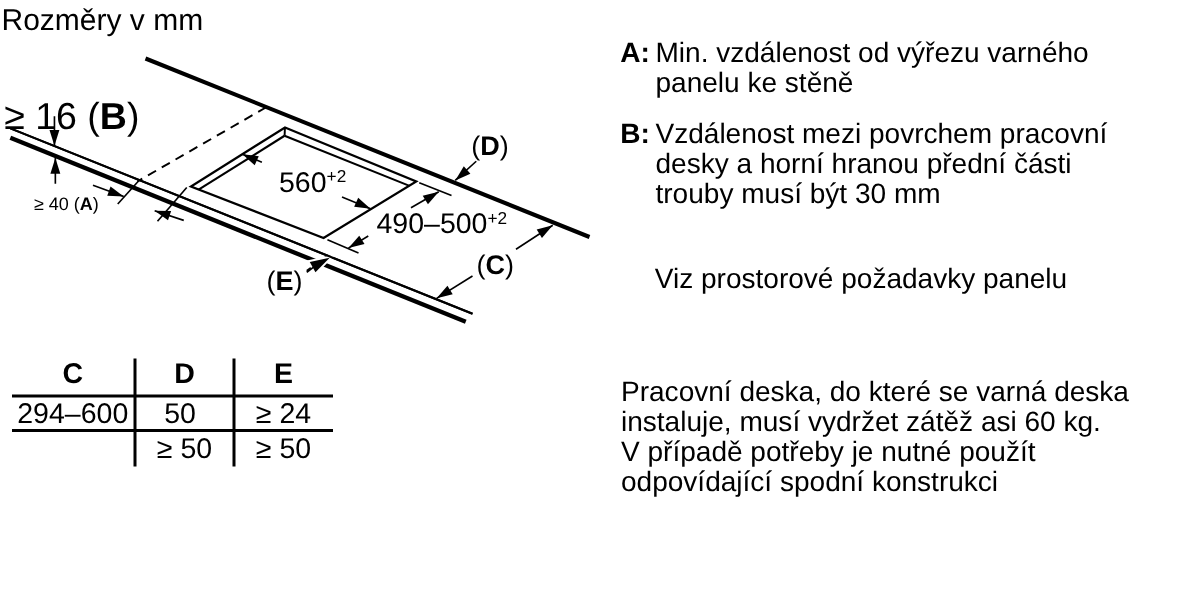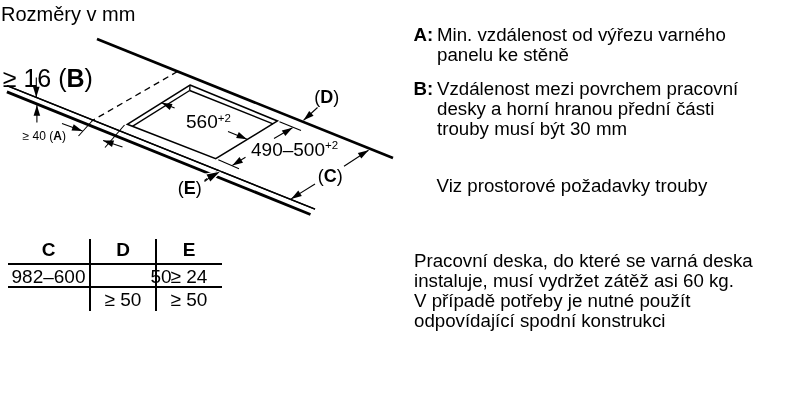--- a/index.html
+++ b/index.html
@@ -56,28 +56,28 @@
 <text x="330.2" y="182.4" font-size="18" text-anchor="middle">(<tspan font-weight="bold">C</tspan>)</text>
 <text x="326.7" y="103.4" font-size="18" text-anchor="middle">(<tspan font-weight="bold">D</tspan>)</text>
 <text x="189.7" y="193.5" font-size="18" text-anchor="middle">(<tspan font-weight="bold">E</tspan>)</text>
     </svg>
 <div class="t" style="left:1px; top:4.2px; font-size:20px;">Rozměry v mm</div>
 <div class="t" style="left:2.8px; top:68px; font-size:25px;">≥ 16 (<b>B</b>)</div>
 <div class="t" style="left:22.6px; top:126px; font-size:12px;">≥ 40 (<b>A</b>)</div>
 
 <div class="t hang" style="left:413.5px; top:24.9px;"><span class="lbl">A:</span>Min. vzdálenost od výřezu varného<br>panelu ke stěně</div>
 <div class="t hang" style="left:413.5px; top:79.4px;"><span class="lbl">B:</span>Vzdálenost mezi povrchem pracovní<br>desky a horní hranou přední části<br>trouby musí být 30 mm</div>
-<div class="t" style="left:436.5px; top:175.7px;">Viz prostorové požadavky trouby</div>
+<div class="t" style="left:436.5px; top:175.7px;">Viz prostorové požadavky panelu</div>
 <div class="t" style="left:414px; top:251px;">Pracovní deska, do které se varná deska<br>instaluje, musí vydržet zátěž asi 60 kg.<br>V případě potřeby je nutné použít<br>odpovídající spodní konstrukci</div>
 
 <div class="tline" style="left:89.4px; top:239px; width:1.3px; height:72px;"></div>
 <div class="tline" style="left:155.4px; top:239px; width:1.3px; height:72px;"></div>
 <div class="tline" style="left:7.5px; top:263.3px; width:214.5px; height:1.4px;"></div>
 <div class="tline" style="left:7.5px; top:286.3px; width:214.5px; height:1.4px;"></div>
 <div class="cell" style="left:7.5px; top:240.1px; width:82px; font-weight:bold;">C</div>
 <div class="cell" style="left:90px; top:240.1px; width:66px; font-weight:bold;">D</div>
 <div class="cell" style="left:156px; top:240.1px; width:66px; font-weight:bold;">E</div>
-<div class="cell" style="left:7.5px; top:267.4px; width:82px;">982–600</div>
-<div class="cell" style="left:90px; top:267.4px; width:60px;margin-left:41px;">50</div>
+<div class="cell" style="left:7.5px; top:267.4px; width:82px;">294–600</div>
+<div class="cell" style="left:90px; top:267.4px; width:60px;">50</div>
 <div class="cell" style="left:156px; top:267.4px; width:66px;">≥ 24</div>
 <div class="cell" style="left:90px; top:289.9px; width:66px;">≥ 50</div>
 <div class="cell" style="left:156px; top:289.9px; width:66px;">≥ 50</div>
 </div>
 
 </body></html>

